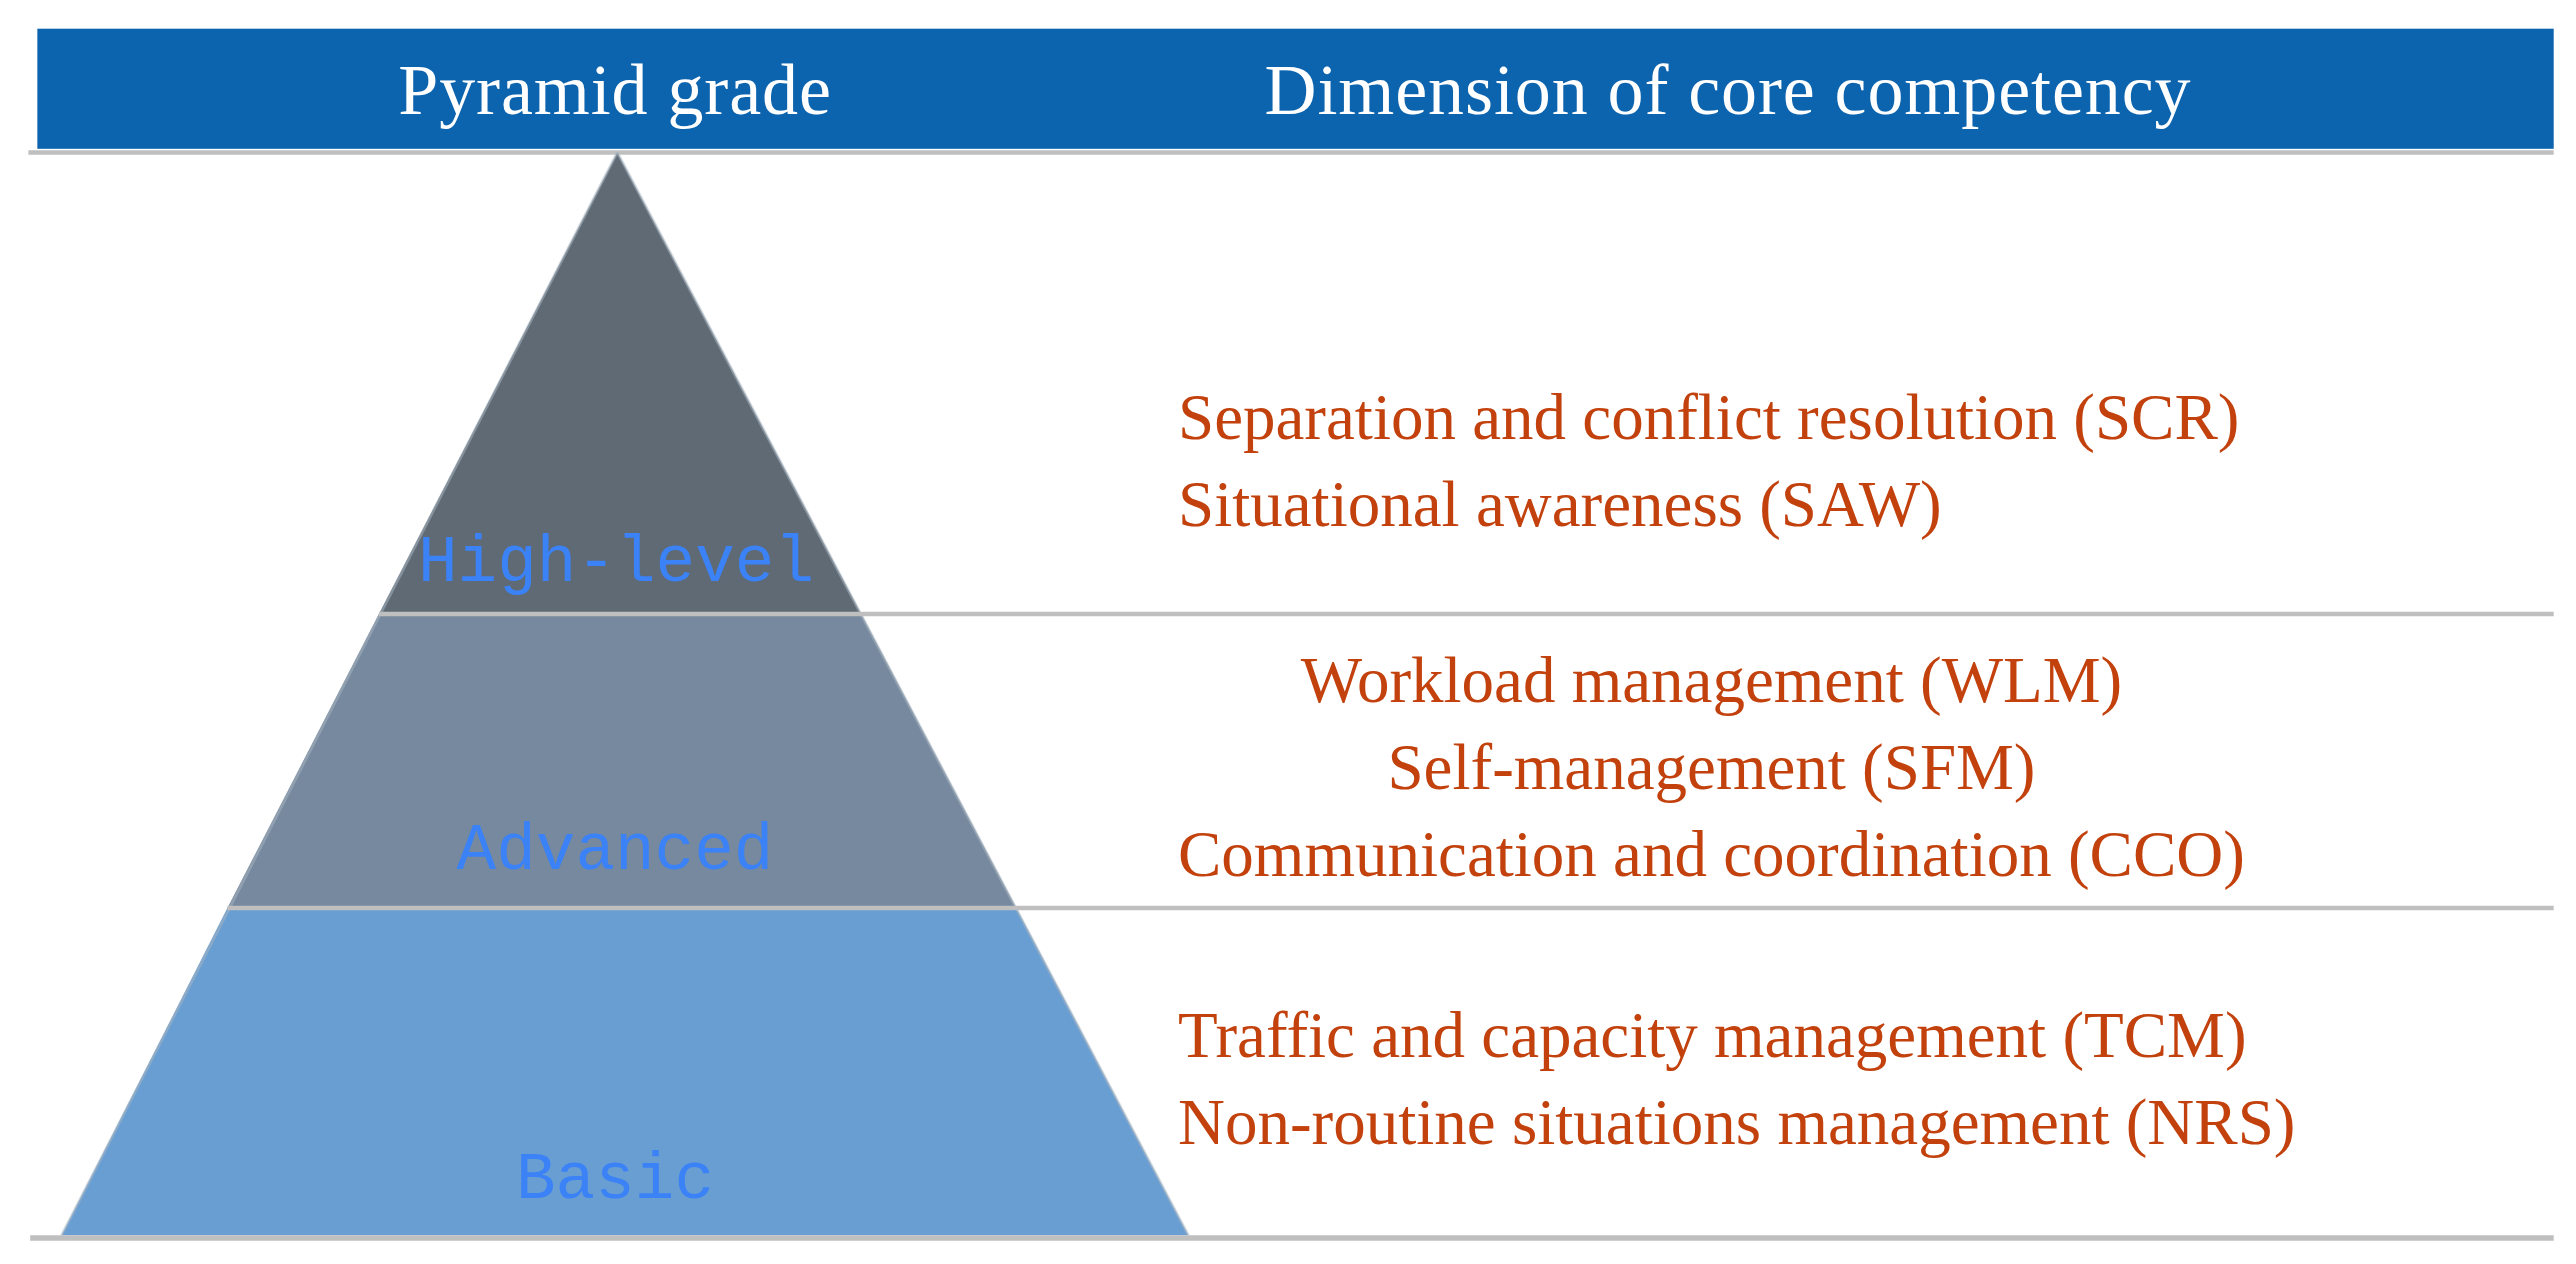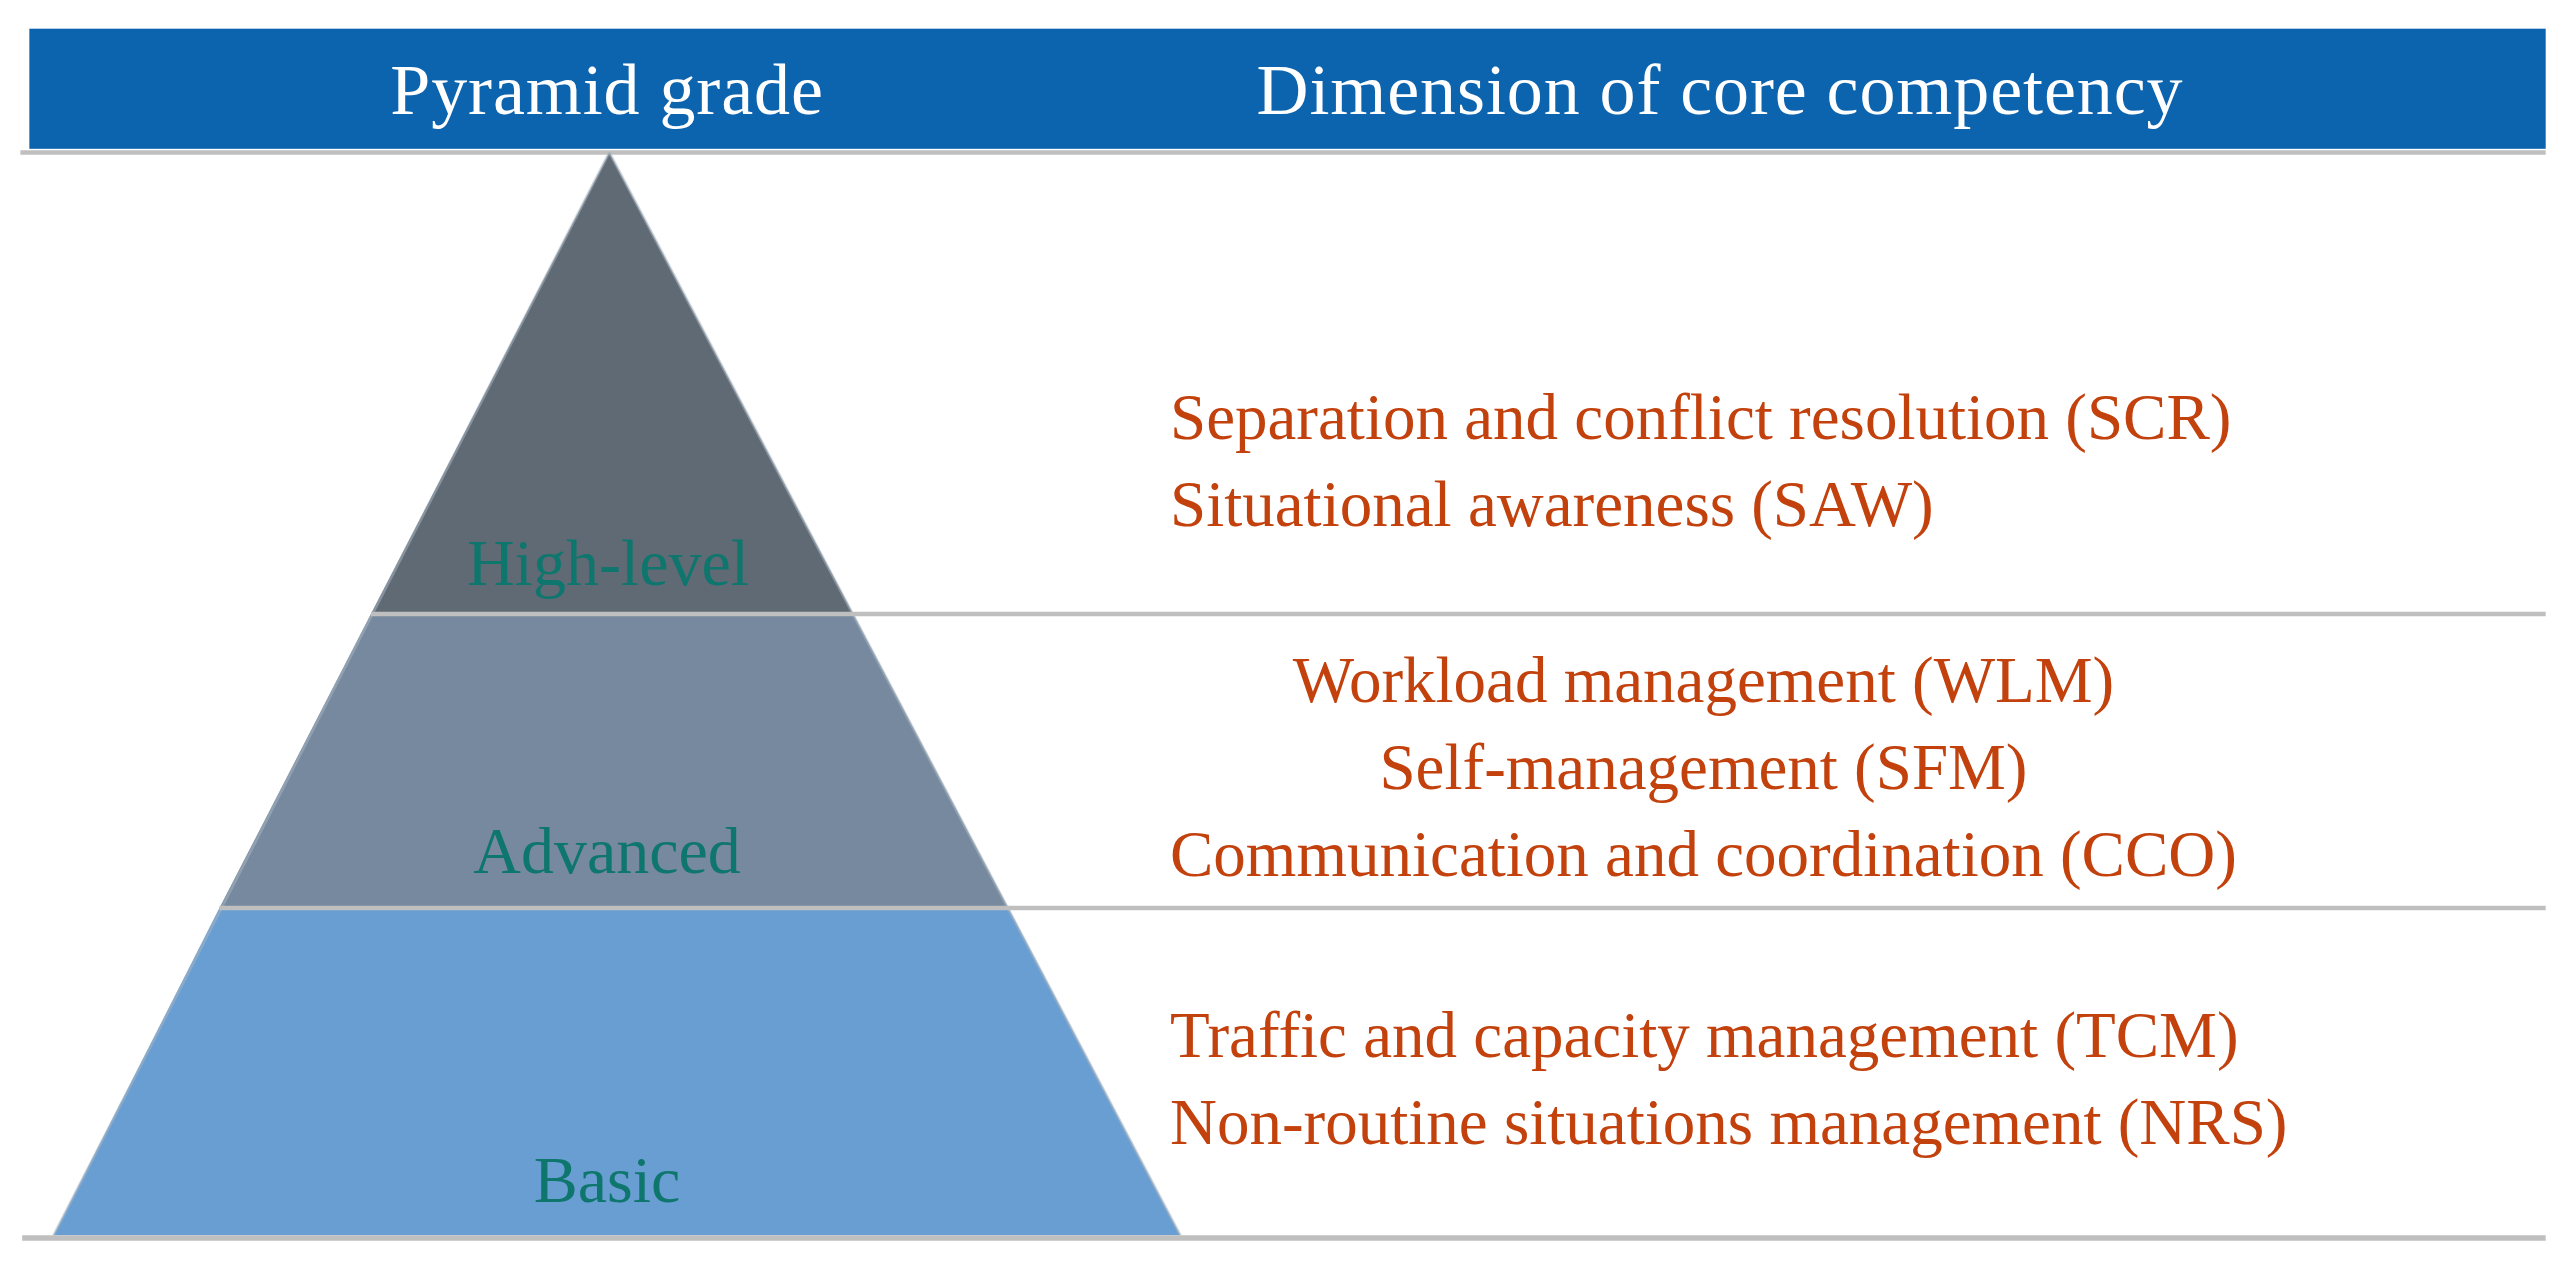--- a/index.html
+++ b/index.html
@@ -3,37 +3,38 @@
 <meta charset="utf-8">
 <style>
   html, body { margin: 0; padding: 0; }
   body {
     width: 2576px; height: 1264px;
     position: relative;
     background: #ffffff;
     font-family: "Liberation Serif", "DejaVu Serif", serif;
     overflow: hidden;
   }
-  .canvas { position: absolute; left: 4px; top: 0; width: 2216px; height: 1264px; }
+  .canvas { position: absolute; left: 12px; top: 0; width: 2216px; height: 1264px; }
   svg.layer { position: absolute; left: 0; top: 0; }
 
   .hdr-text {
     position: absolute;
     transform: translate(-50%, -50%);
     color: #ffffff;
     font-size: 72px;
     white-space: nowrap;
     letter-spacing: 0.9px;
   }
   .level-label {
     position: absolute;
     transform: translate(-50%, -50%);
-    color: #0f766e;
+    color: #3b82f6;
     font-size: 66px;
     white-space: nowrap;
+    font-family: Liberation Mono, monospace;
   }
   .comp-group {
     position: absolute;
     left: 1166px;
     color: #c2410c;
     font-size: 65px;
     line-height: 87px;
     white-space: nowrap;
   }
   .comp-line { display: block; }

